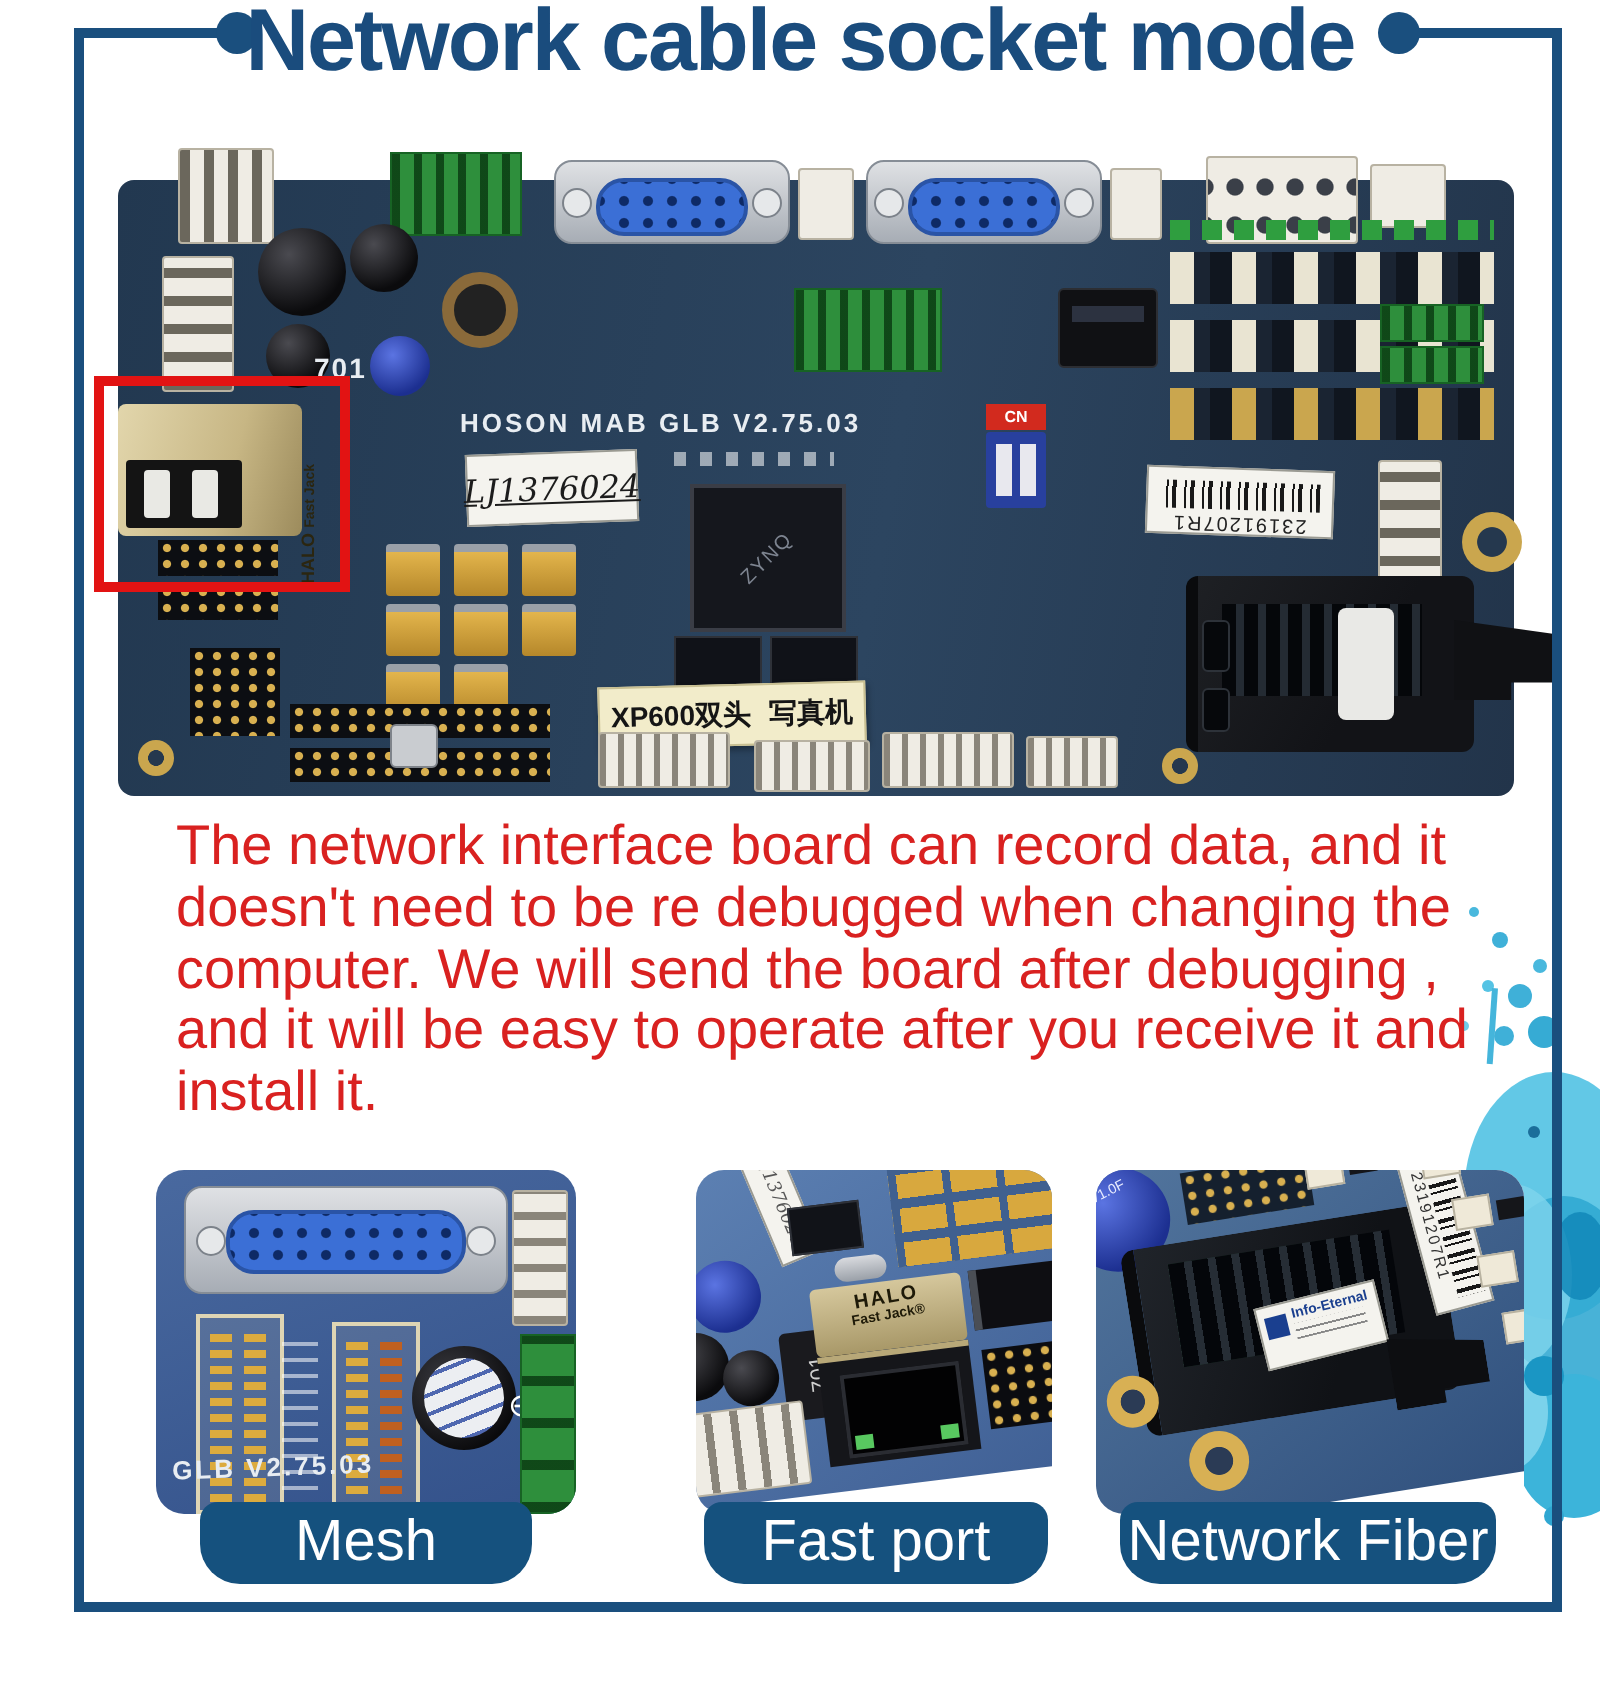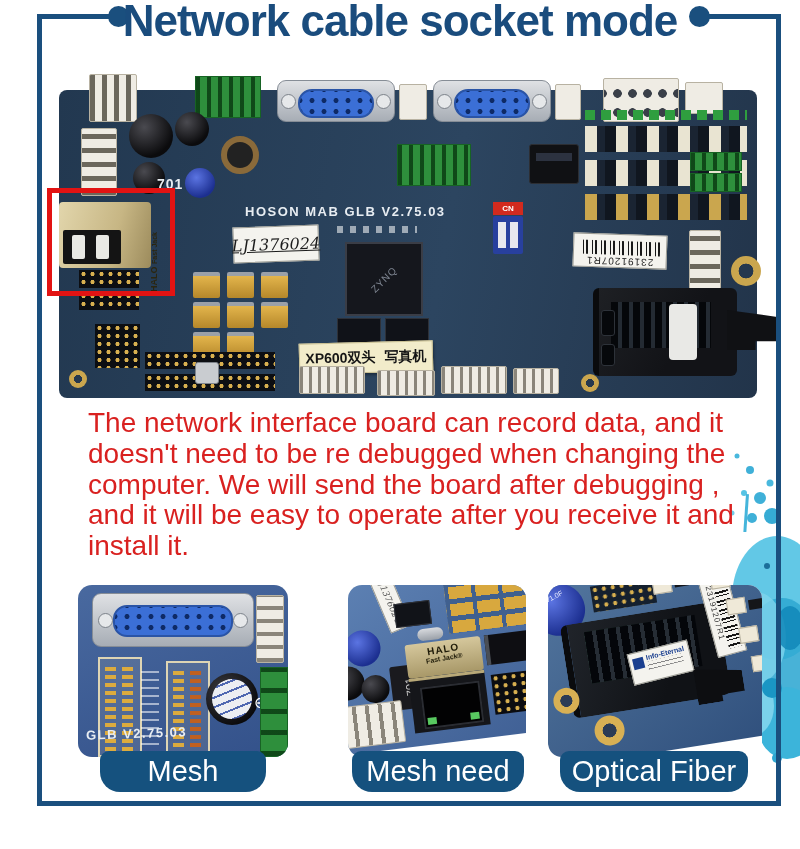--- a/index.html
+++ b/index.html
@@ -119,21 +119,21 @@
       <div class="abs" style="left:33px;top:5px;width:13px;height:24px;background:#e9e9e4;border-radius:2px;"></div>
     </div>
     <div class="abs" style="right:2px;top:30px;transform:rotate(-90deg);transform-origin:100% 0;font-size:9px;font-weight:bold;color:#2b2610;white-space:nowrap;">
       <span>HALO</span> <span style="font-size:7px;">Fast Jack</span>
     </div>
   </div>
   <div class="abs goldpins" style="left:42px;top:196px;width:60px;height:18px;background-color:#0c0e12;"></div>
   <div class="abs goldpins" style="left:42px;top:218px;width:60px;height:18px;background-color:#0c0e12;"></div>
   <div class="abs goldpins" style="left:58px;top:250px;width:45px;height:44px;background-color:#0c0e12;"></div>
 
-  <div class="abs silk" style="left:208px;top:130px;font-size:13px;letter-spacing:1.5px;">HOSON MAB GLB V2.75.03</div>
+  <div class="abs silk" style="left:193px;top:130px;font-size:13px;letter-spacing:1.5px;">HOSON MAB GLB V2.75.03</div>
   <div class="abs" style="left:300px;top:152px;width:80px;height:7px;background-image:repeating-linear-gradient(90deg,rgba(255,255,255,.55) 0 6px,rgba(0,0,0,0) 6px 13px);"></div>
   <div class="abs sticker" style="left:196px;top:152px;width:84px;height:34px;transform:rotate(-2deg);display:flex;align-items:center;justify-content:center;">
     <span style="font-family:'DejaVu Serif',serif;font-style:italic;font-size:16px;color:#1c1c1c;text-decoration:underline;">LJ1376024</span>
   </div>
   <div class="abs" style="left:308px;top:168px;width:74px;height:70px;background:#15171d;border:2px solid #3a3d46;display:flex;align-items:center;justify-content:center;">
     <span style="color:#7d8490;font-size:10px;letter-spacing:1px;transform:rotate(-45deg);">ZYNQ</span>
   </div>
   <div class="abs" style="left:300px;top:244px;width:42px;height:26px;background:#101218;border:1px solid #2e3138;"></div>
   <div class="abs" style="left:348px;top:244px;width:42px;height:26px;background:#101218;border:1px solid #2e3138;"></div>
 
@@ -255,21 +255,21 @@
           <div class="abs" style="right:2px;bottom:2px;width:9px;height:7px;background:#58c860;"></div>
         </div>
       </div>
     </div>
     <div class="abs" style="left:152px;top:72px;width:46px;height:30px;background:#0e0e12;border-left:4px solid #4a4e55;border-right:4px solid #4a4e55;"></div>
     <div class="abs goldpins" style="left:154px;top:112px;width:36px;height:40px;background-color:#0b0c10;"></div>
     <div class="abs jst" style="left:-2px;top:126px;width:62px;height:40px;background-image:repeating-linear-gradient(90deg,#8a857a 0 4px,rgba(0,0,0,0) 4px 13px);"></div>
   </div>
 </div>
 <div class="tab" style="left:352px;width:172px;">
-    <span>Mesh need</span>
+    <span>Fast port</span>
   </div>
 
 <div class="photo" style="left:548px;top:585px;width:214px;height:172px;border-radius:14px;background:#fff;">
   <div class="abs" style="left:-12px;top:-18px;width:244px;height:184px;transform:rotate(-9deg);background:linear-gradient(150deg,#54779f,#2f4f7c);">
     <div class="abs bluecap" style="left:6px;top:2px;width:52px;height:52px;">
       <span style="position:absolute;left:4px;top:10px;color:#e8ecff;font-size:7px;transform:rotate(-18deg);">5.5V1.0F</span>
     </div>
     <div class="abs goldpins" style="left:66px;top:10px;width:64px;height:26px;background-color:#15202e;"></div>
     <div class="abs" style="left:30px;top:44px;width:152px;height:94px;background:linear-gradient(115deg,#20242a,#101216 65%);border-radius:7px;border-left:7px solid #0a0b0d;">
       <div class="abs" style="left:16px;top:10px;width:112px;height:52px;background-image:repeating-linear-gradient(90deg,#04060a 0 8px,#262d35 8px 12px),linear-gradient(90deg,#1d3a2c,#14161a);"></div>
@@ -290,14 +290,14 @@
     <div class="abs" style="left:206px;top:74px;width:17px;height:14px;background:#efe9d8;border:1px solid #b8b2a0;"></div>
     <div class="abs" style="left:214px;top:104px;width:17px;height:14px;background:#efe9d8;border:1px solid #b8b2a0;"></div>
     <div class="abs" style="left:150px;top:14px;width:14px;height:10px;background:#15161a;"></div>
 
     <div class="abs" style="left:220px;top:48px;width:14px;height:10px;background:#15161a;"></div>
     <div class="abs" style="left:12px;top:106px;width:26px;height:26px;border-radius:50%;background:radial-gradient(circle,#2b3b55 32%,#d8b054 34% 80%,#8a6a20 82%);"></div>
     <div class="abs" style="left:48px;top:140px;width:30px;height:30px;border-radius:50%;background:radial-gradient(circle,#2b3b55 32%,#d8b054 34% 80%,#8a6a20 82%);"></div>
   </div>
 </div>
 <div class="tab" style="left:560px;width:188px;">
-    <span>Optical Fiber</span>
+    <span>Network Fiber</span>
   </div>
 
 </body></html>

